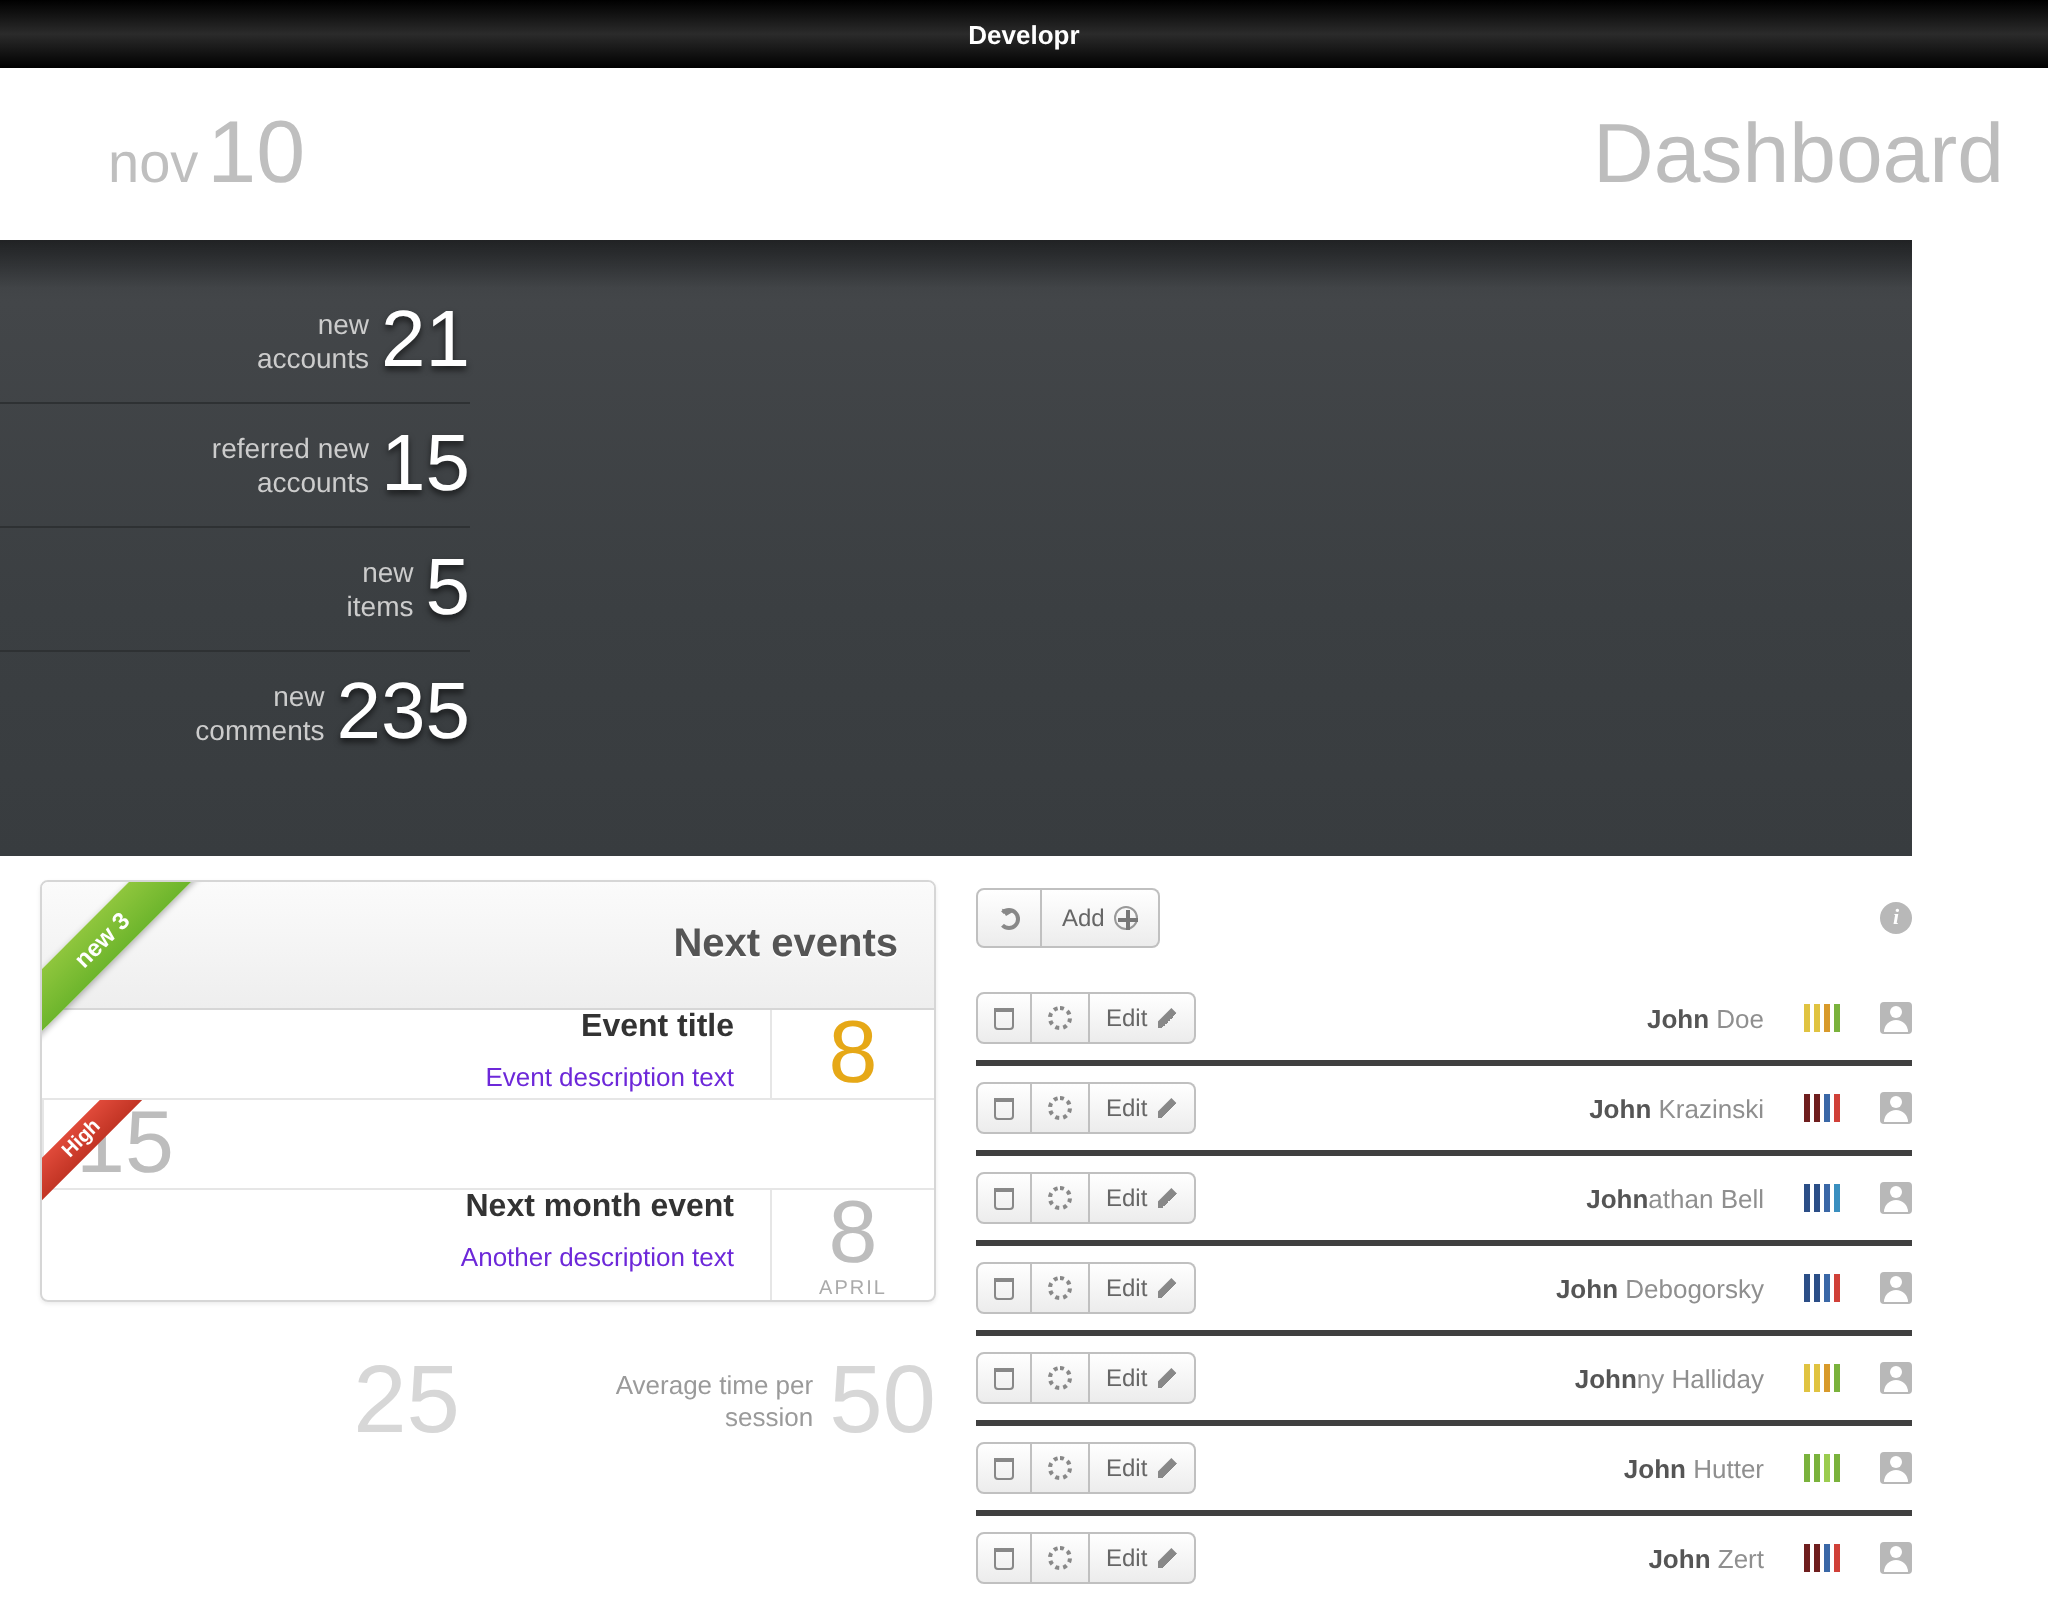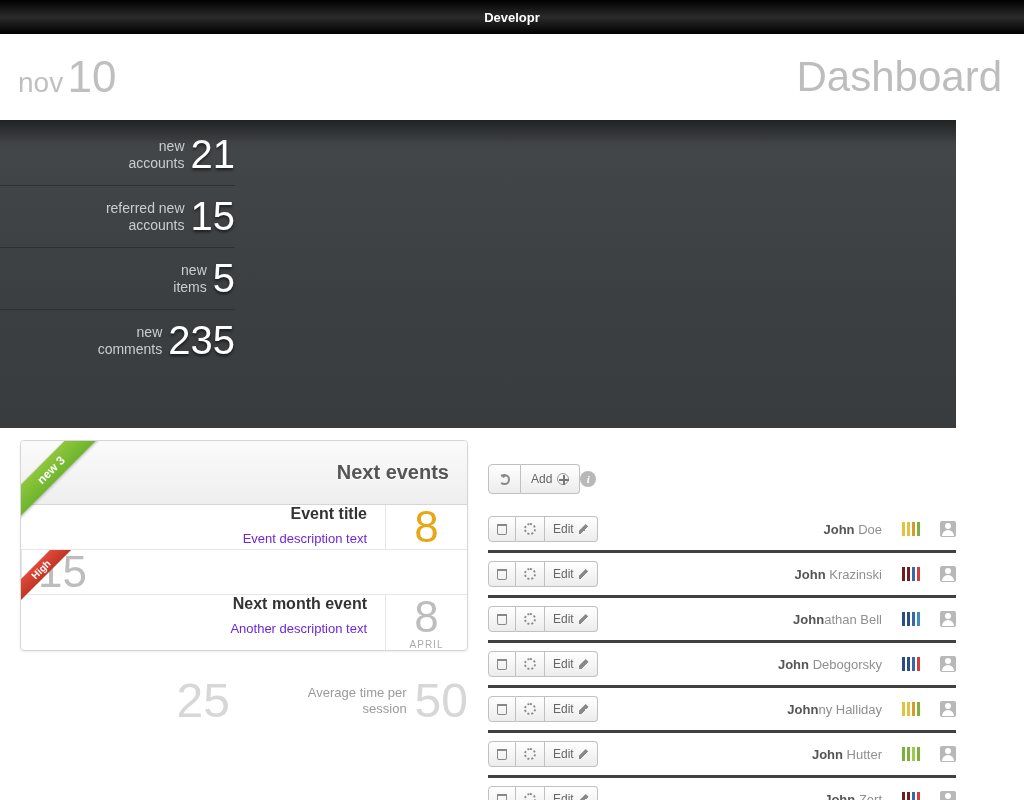--- a/index.html
+++ b/index.html
@@ -2,28 +2,28 @@
 <html><head>
 <meta charset="utf-8">
 <style>
 * { margin:0; padding:0; box-sizing:border-box; font-family:-apple-system,BlinkMacSystemFont,"Segoe UI",Arial,sans-serif; }
 body { background:#fff; width:1024px; height:800px; overflow:hidden; }
 
 
 .topbar { height:34px; background:linear-gradient(#000,#2b2b2b 50%,#000); color:#fff; display:flex; align-items:center; justify-content:center; font-size:13px; font-weight:600; }
 
 
-.header { display:flex; justify-content:space-between; align-items:center; padding:18px 22px 18px 18px; }
+.header { display:flex; justify-content:space-between; align-items:center; padding:18px 22px 18px 18px;margin-left:36px; }
 .date { color:#bfbfbf; font-weight:300; }
 .date .month { font-size:28px; }
 .date .day { font-size:44px; }
 .page-title { font-size:42px; font-weight:300; color:#bdbdbd; }
 
 
-.dark-panel { background:linear-gradient(#3b3e41,#434649 10%,#3b3f42 60%,#383c3f); margin:0 68px 0 0; padding:4px 0 18px 0; min-height:308px; position:relative; }
+.dark-panel { background:linear-gradient(#3b3e41,#434649 10%,#3b3f42 60%,#383c3f); margin:0 68px 0 0; padding:20px 0 18px 0; min-height:308px; position:relative; }
 .dark-panel::before { content:""; position:absolute; top:0; left:0; right:0; height:24px; background:linear-gradient(rgba(0,0,0,.45),rgba(0,0,0,0)); }
 .stat-row { display:flex; align-items:center; justify-content:flex-end; width:235px; padding:8px 0; border-bottom:1px solid #2e3133; }
 .stat-row:last-child { border-bottom:none; }
 .stat-label { color:#ccc; font-size:14px; font-weight:300; text-align:right; line-height:1.15; margin-right:6px; }
 .stat-value { color:#fff; font-size:40px; font-weight:300; text-shadow:0 2px 3px rgba(0,0,0,.6); min-width:10px; }
 
 
 .cols { display:flex; gap:20px; padding:12px 68px 0 20px; }
 .col-left { width:448px; }
 .col-right { flex:1; }
@@ -45,21 +45,21 @@
 .event-day.highlight { color:#e6a817; }
 .event-month { font-size:10px; color:#aaa; letter-spacing:1px; }
 
 
 .bottom-stats { display:flex; gap:28px; padding:22px 0 0 0; }
 .bstat { flex:1; display:flex; justify-content:flex-end; align-items:center; gap:8px; }
 .bstat-label { font-size:13px; color:#9a9a9a; text-align:right; max-width:120px; line-height:1.2; }
 .bstat-val { font-size:48px; font-weight:300; color:#d7d7d7; }
 
 
-.panel-head { display:flex; align-items:center; justify-content:flex-start; padding:4px 0 14px 0;margin-top:20px; }
+.panel-head { display:flex; align-items:center; justify-content:space-between; padding:4px 0 14px 0; }
 .btn-group { display:inline-flex; }
 .btn { background:linear-gradient(#fff,#ececec); border:1px solid #c0c0c0; color:#666; font-size:12px; padding:7px 10px; display:inline-flex; align-items:center; gap:5px; cursor:pointer; }
 .btn:first-child { border-radius:4px 0 0 4px; }
 .btn:last-child { border-radius:0 4px 4px 0; border-left:none; }
 .panel-title { font-size:34px; font-weight:300; color:#b8b8b8; display:flex; align-items:center; gap:10px; }
 .panel-title .info { width:16px; height:16px; border-radius:50%; background:#b8b8b8; color:#fff; font-size:11px; font-style:italic; font-weight:700; display:inline-flex; align-items:center; justify-content:center; font-family:Georgia,serif; }
 
 .user-row { display:flex; align-items:center; justify-content:space-between; border-bottom:3px solid #404040; padding:8px 0; }
 .user-row .actions { display:flex; gap:0; }
 .user-row .btn { padding:5px 8px; font-size:12px; }

